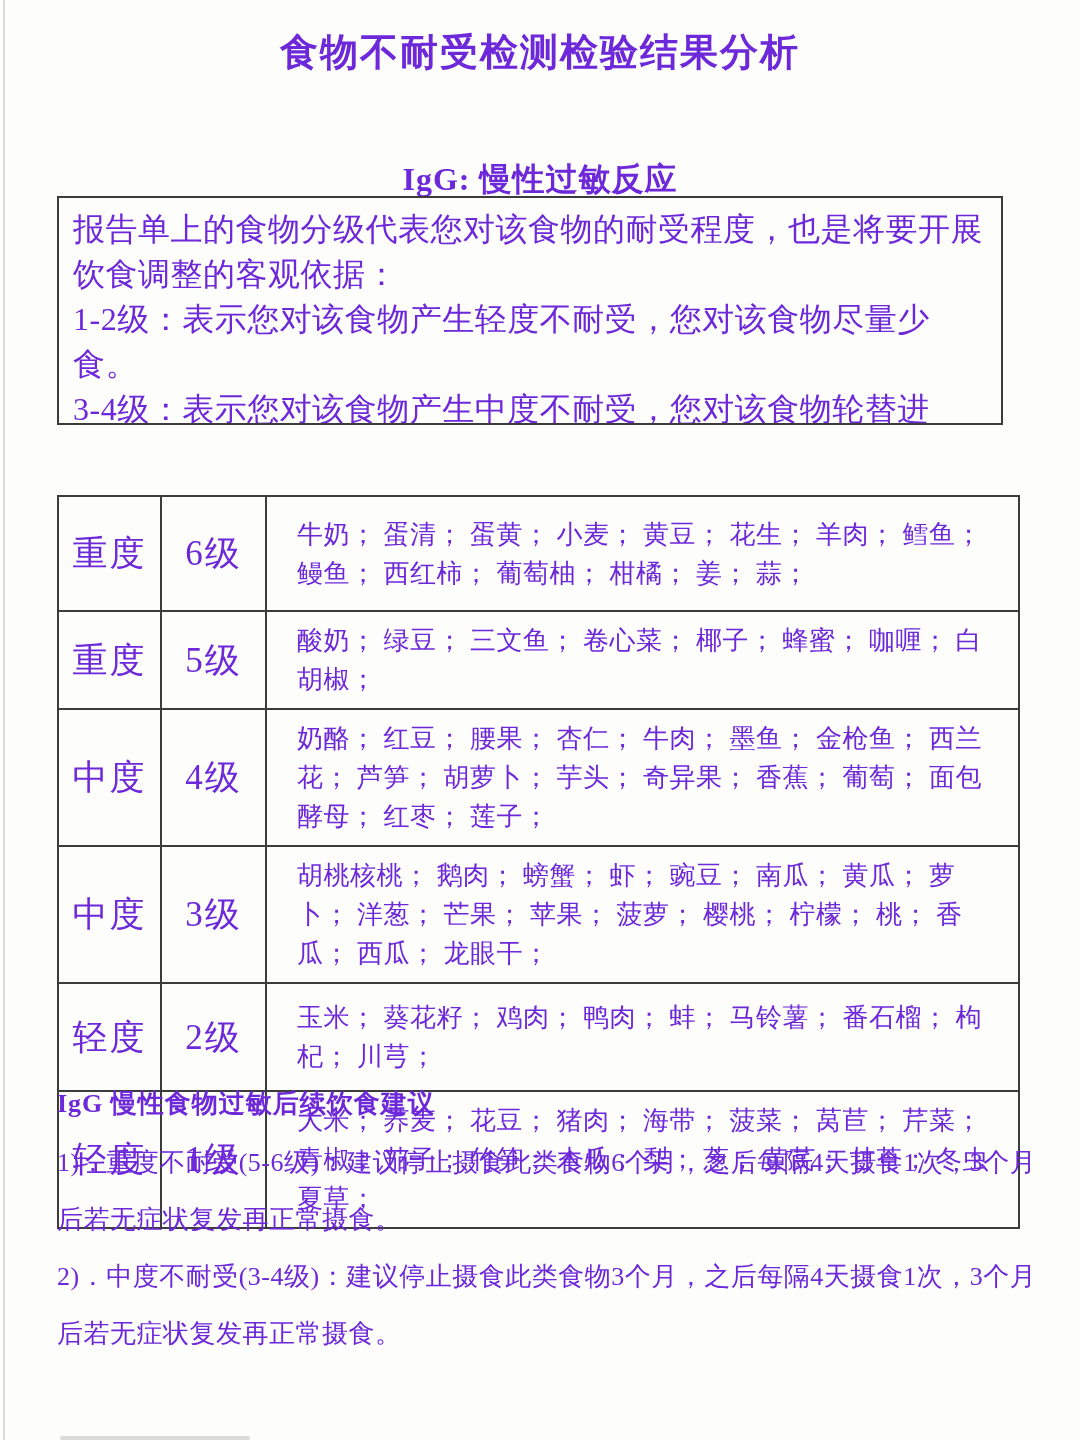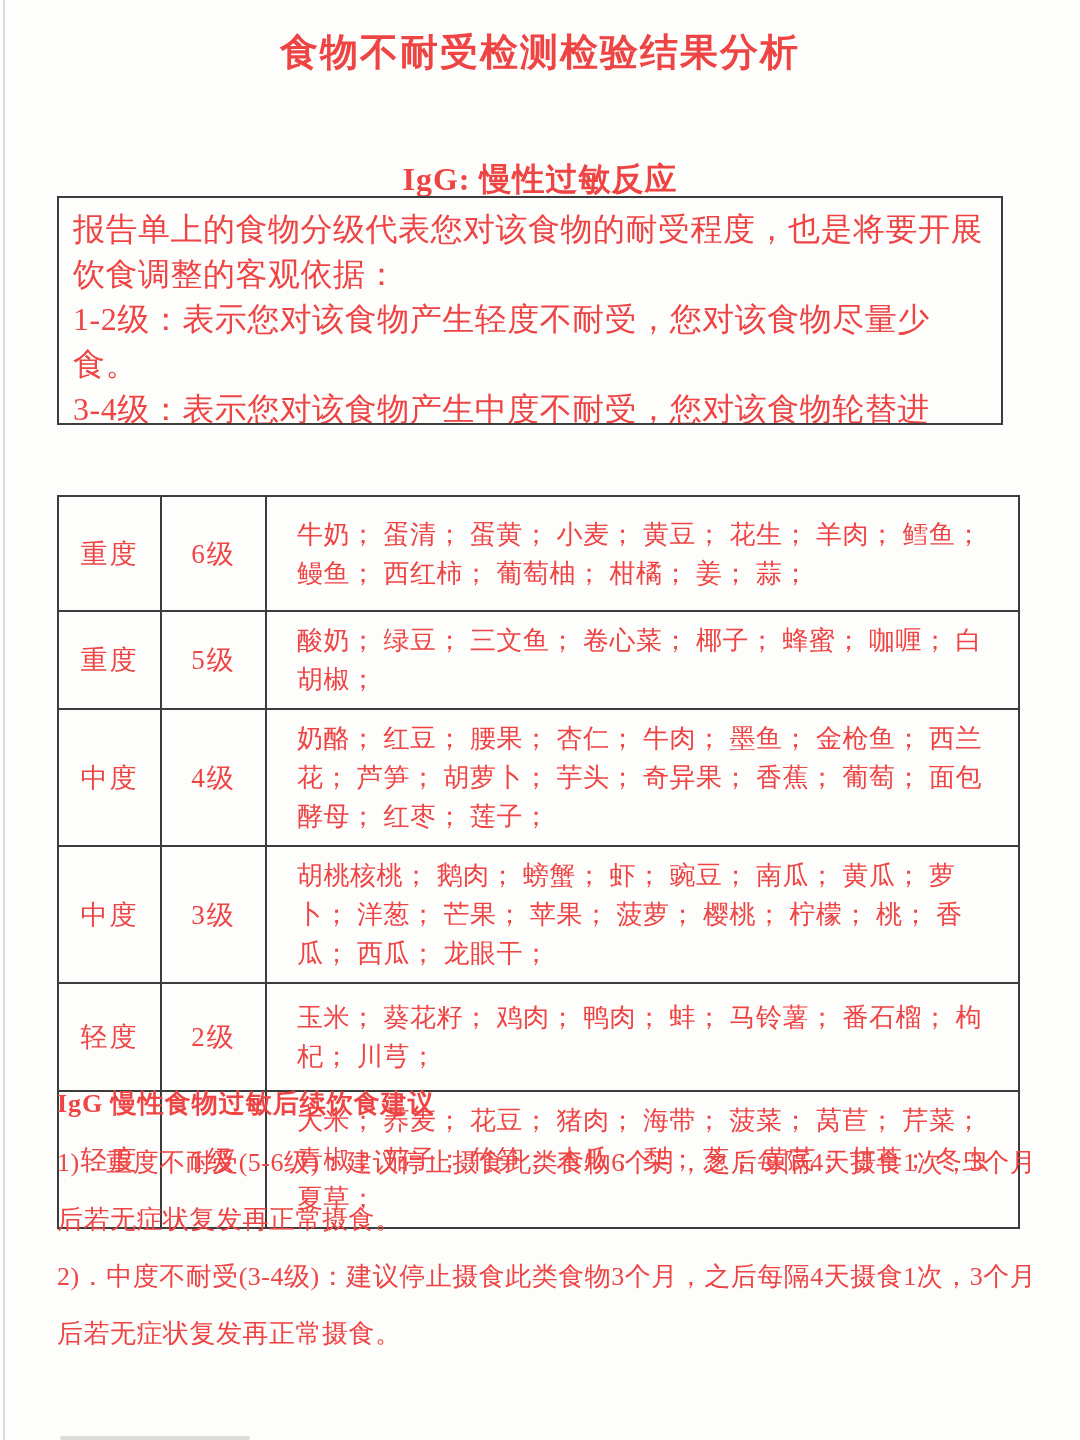--- a/index.html
+++ b/index.html
@@ -8,21 +8,21 @@
     background: #e9e9e9;
   }
   .page {
     position: relative;
     width: 1080px;
     height: 1440px;
     margin: 0 auto;
     background: #fdfdfc;
     overflow: hidden;
     font-family: "Liberation Serif", serif;
-    color: #ef4444;
+    color: #6d28d9;
   }
   .scan-edge-left {
     position: absolute;
     left: 3px; top: 0;
     width: 2px; height: 100%;
     background: #c6c6c8;
     opacity: 0.65;
   }
   .scan-smudge-bottom {
     position: absolute;
@@ -75,21 +75,21 @@
   }
   .results-table td {
     border: 2px solid #3c3c3c;
     vertical-align: middle;
   }
   .results-table .sev-col   { width: 103px; }
   .results-table .grade-col { width: 105px; }
   .results-table td.sev,
   .results-table td.grade {
     text-align: center;
-    font-size: 27px;
+    font-size: 35px;
     letter-spacing: 2px;
   }
   .results-table td.foods {
     padding: 9px 18px 9px 30px;
     line-height: 39px;
     letter-spacing: 0.5px;
   }
   .results-table tr:nth-child(1) td { height: 95px; }
   .results-table tr:nth-child(2) td { height: 60px; }
   .results-table tr:nth-child(3) td { height: 114px; }

